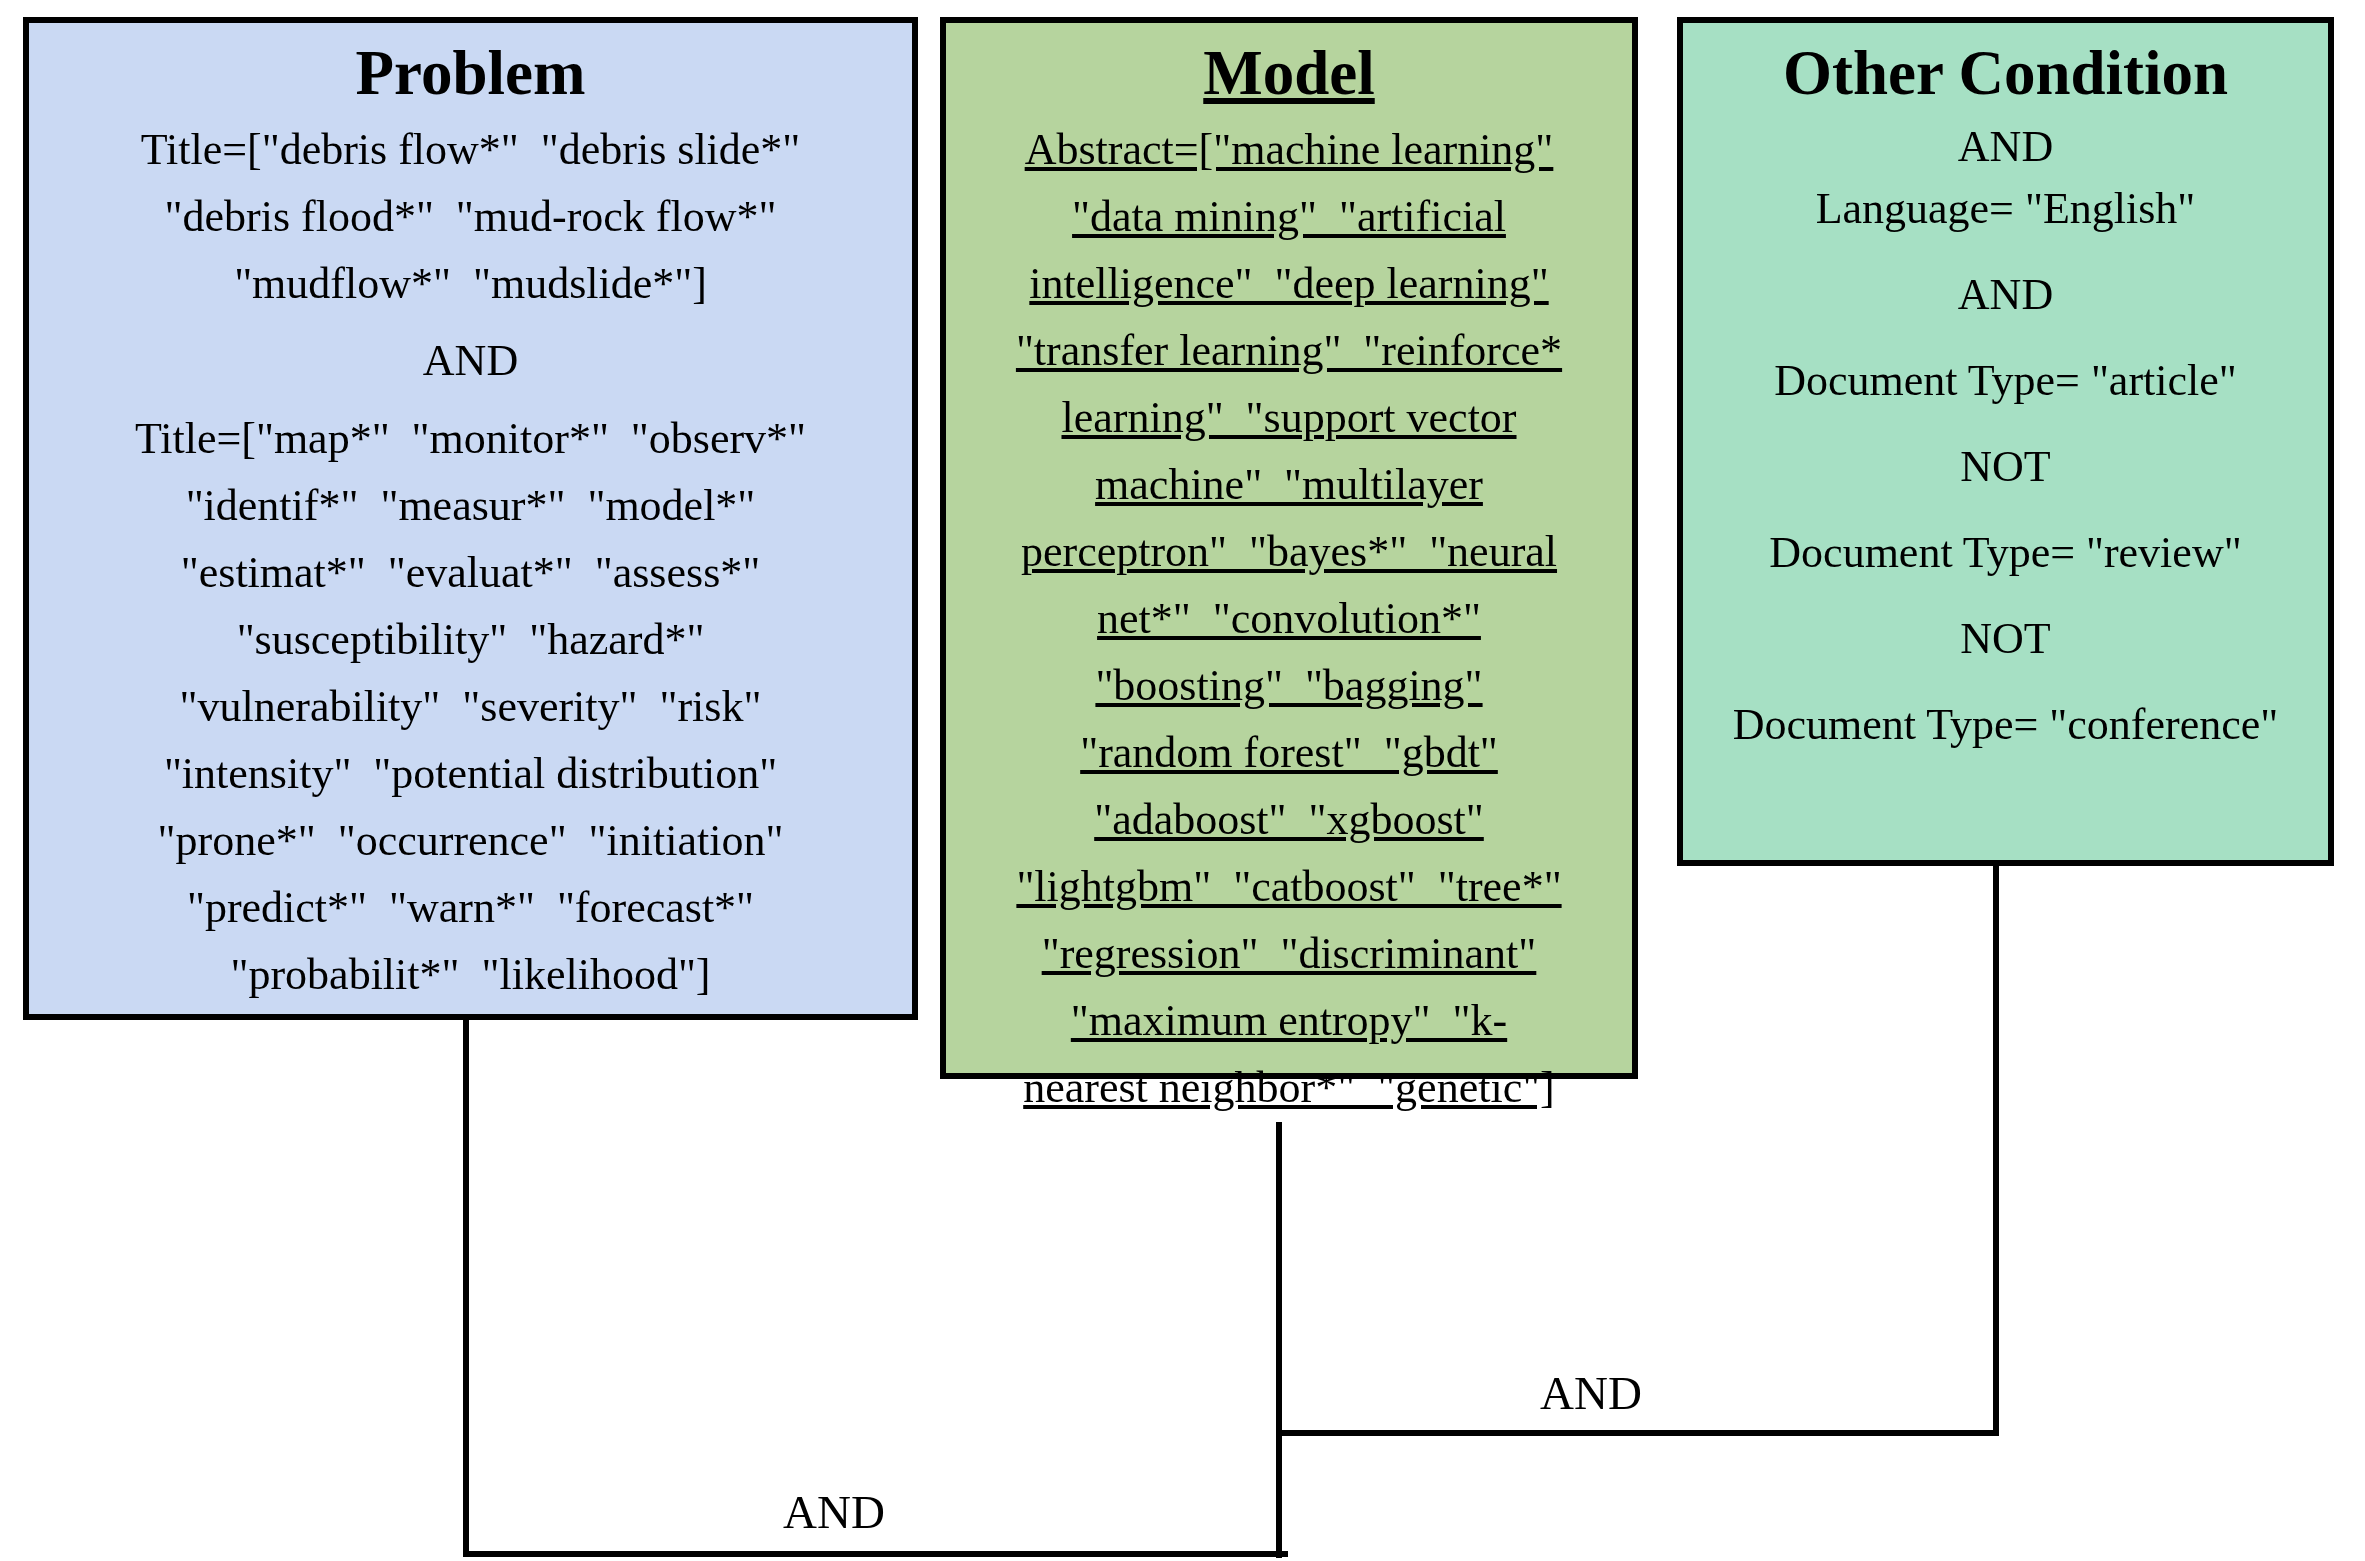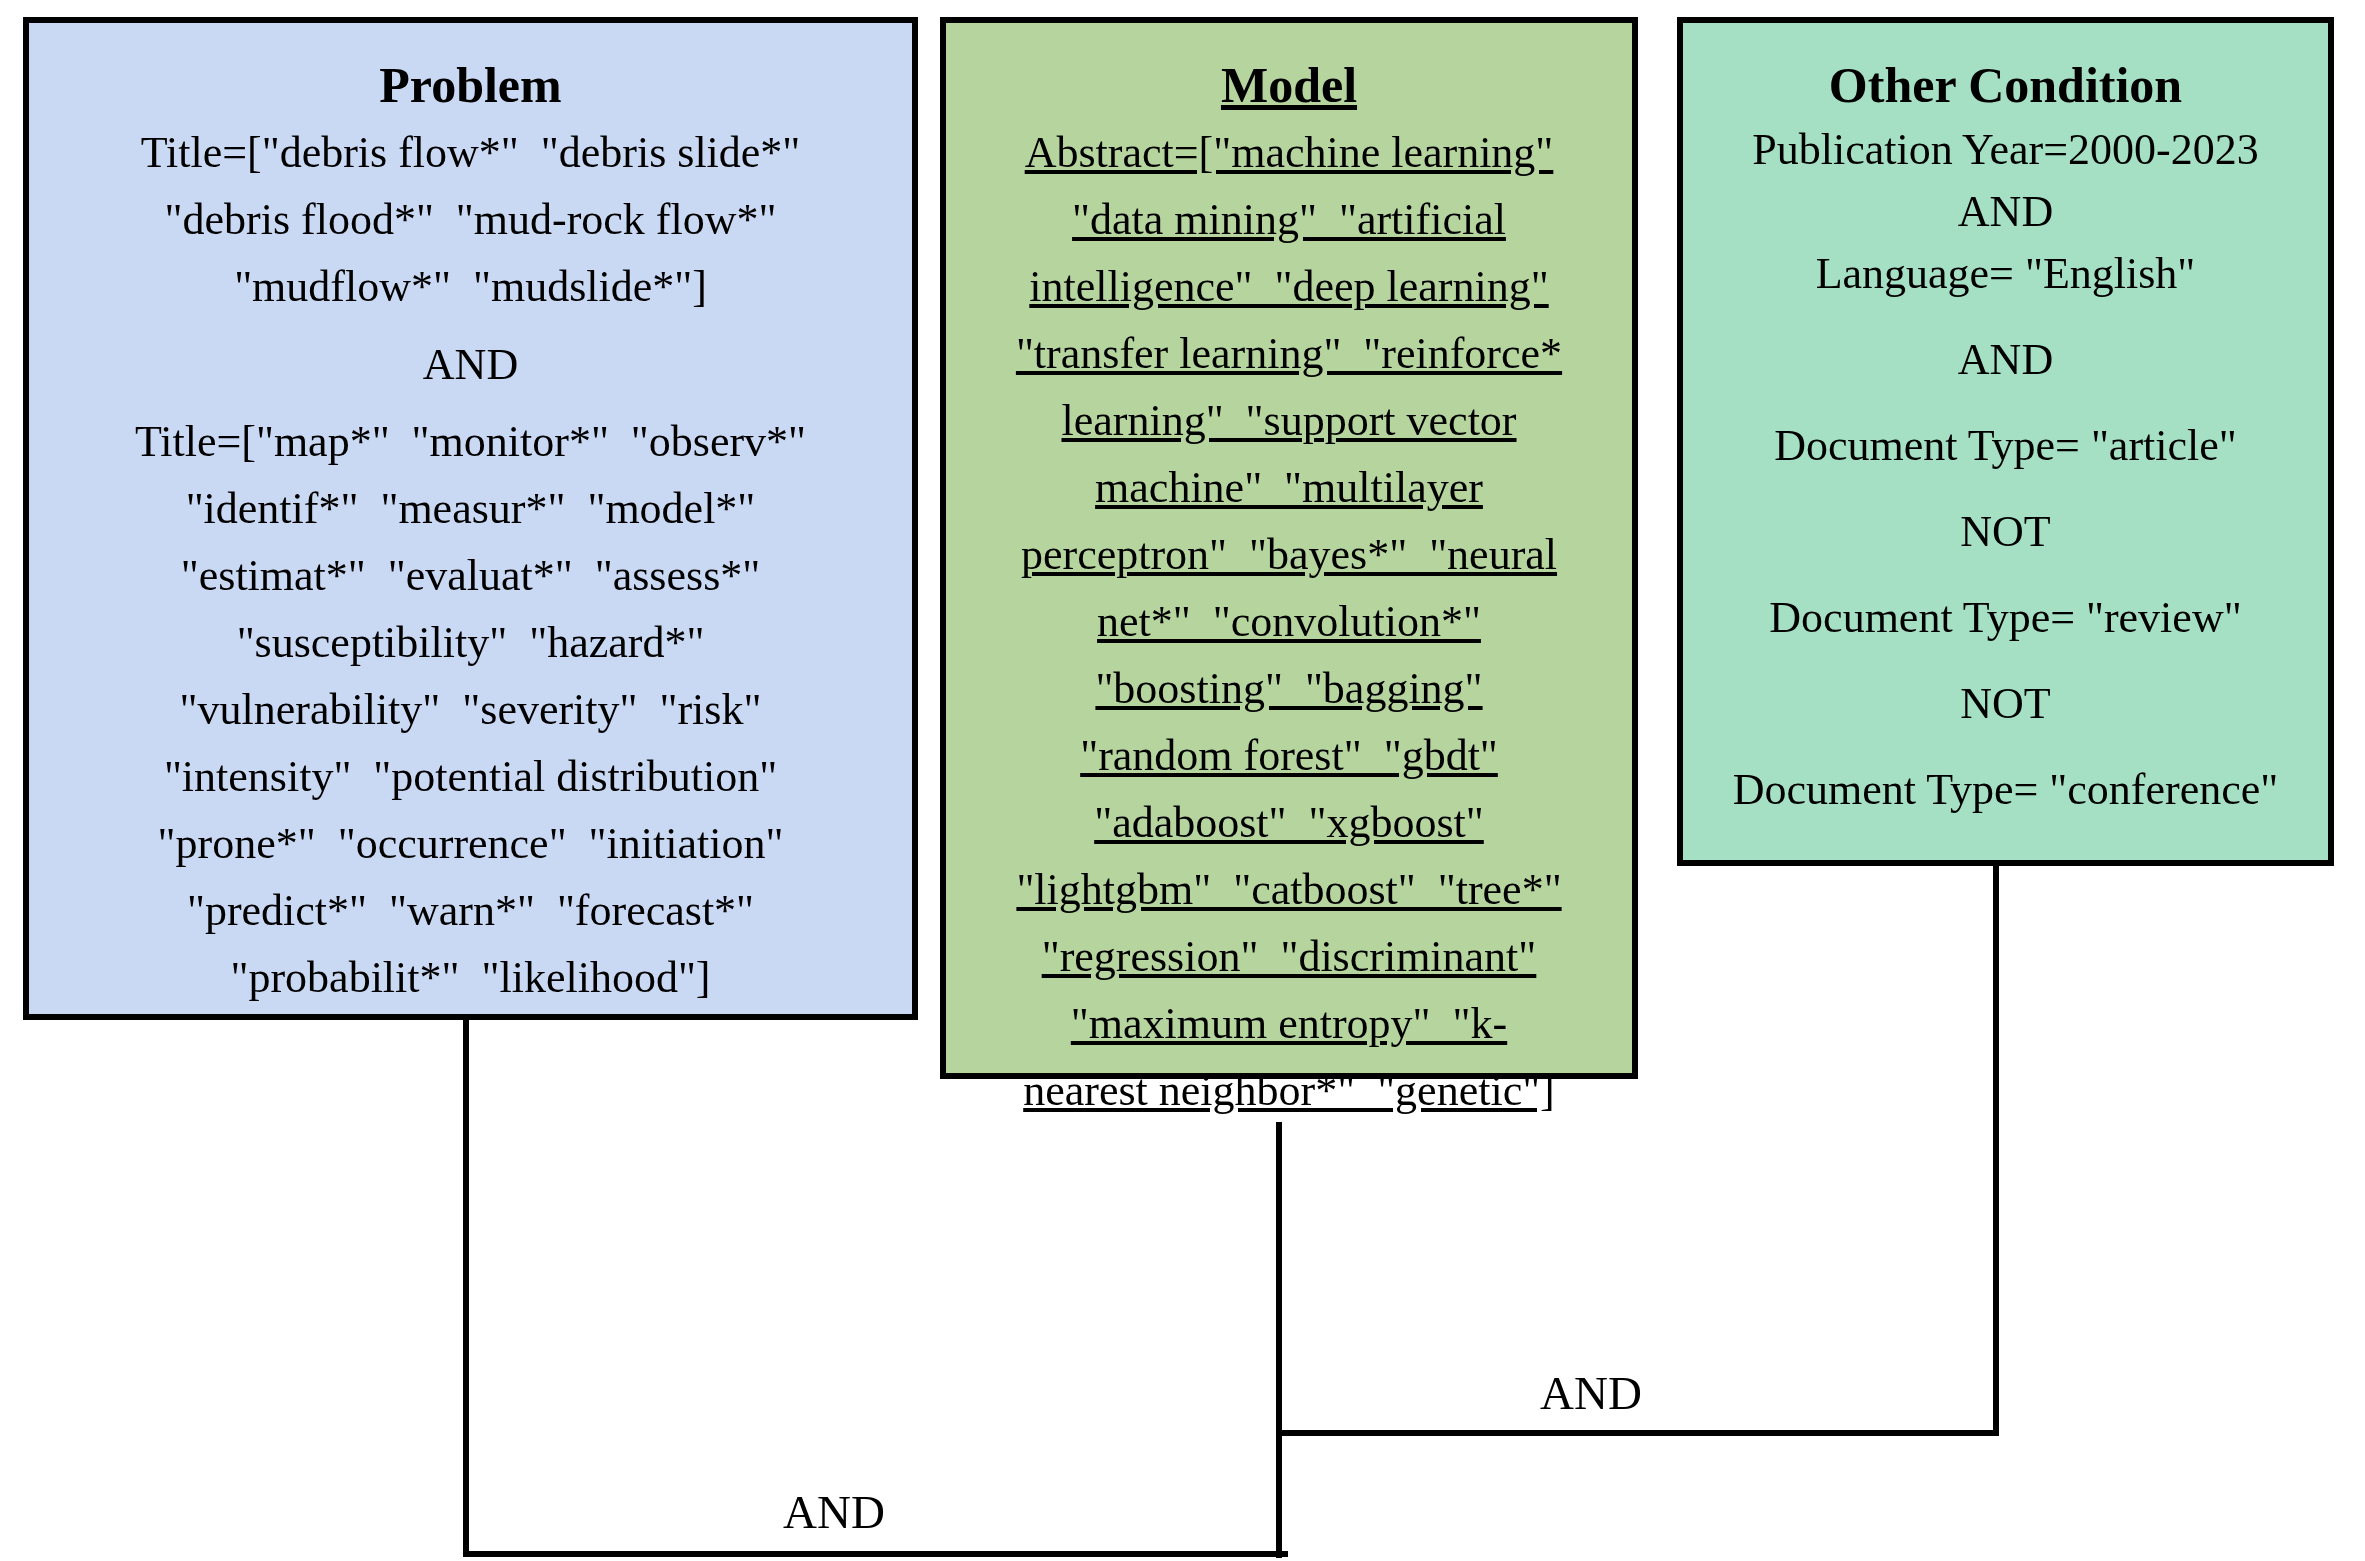--- a/index.html
+++ b/index.html
@@ -21,23 +21,23 @@
     box-sizing: border-box;
     border: 6px solid #000000;
     display: flex;
     flex-direction: column;
     align-items: center;
     text-align: center;
     padding-top: 7.6px;
   }
   .box-title {
     font-weight: bold;
-    font-size: 50px;
+    font-size: 63px;
     line-height: 1.35;
-    margin-top: 21px;
+    margin-top: 0;
     white-space: pre;
   }
   .line {
     white-space: pre;
     font-size: 44px;
     line-height: 67px;
   }
   #problem-box  { left: 23px;   top: 17px; width: 895px; height: 1003px; }
   #model-box    { left: 940px; top: 17px; width: 698px;  height: 1062px; text-decoration: underline; }
   #other-box    { left: 1677px; top: 17px; width: 657px;  height: 849px; }
@@ -104,21 +104,20 @@
         <div class="line">"lightgbm"  "catboost"  "tree*"</div>
         <div class="line">"regression"  "discriminant"</div>
         <div class="line">"maximum entropy"  "k-</div>
         <div class="line">nearest neighbor*"  "genetic"]</div>
       </div>
   </div>
 
   <div class="box" id="other-box" style="background-color: rgb(166, 224, 196);">
     <div class="box-title">Other Condition</div>
     <div class="box-lines">
-        <div class="line">Publication Year=2000-2023</div>
         <div class="line">AND</div>
         <div class="line">Language= "English"</div>
         <div class="line op">AND</div>
         <div class="line">Document Type= "article"</div>
         <div class="line op">NOT</div>
         <div class="line">Document Type= "review"</div>
         <div class="line op">NOT</div>
         <div class="line">Document Type= "conference"</div>
       </div>
   </div>

